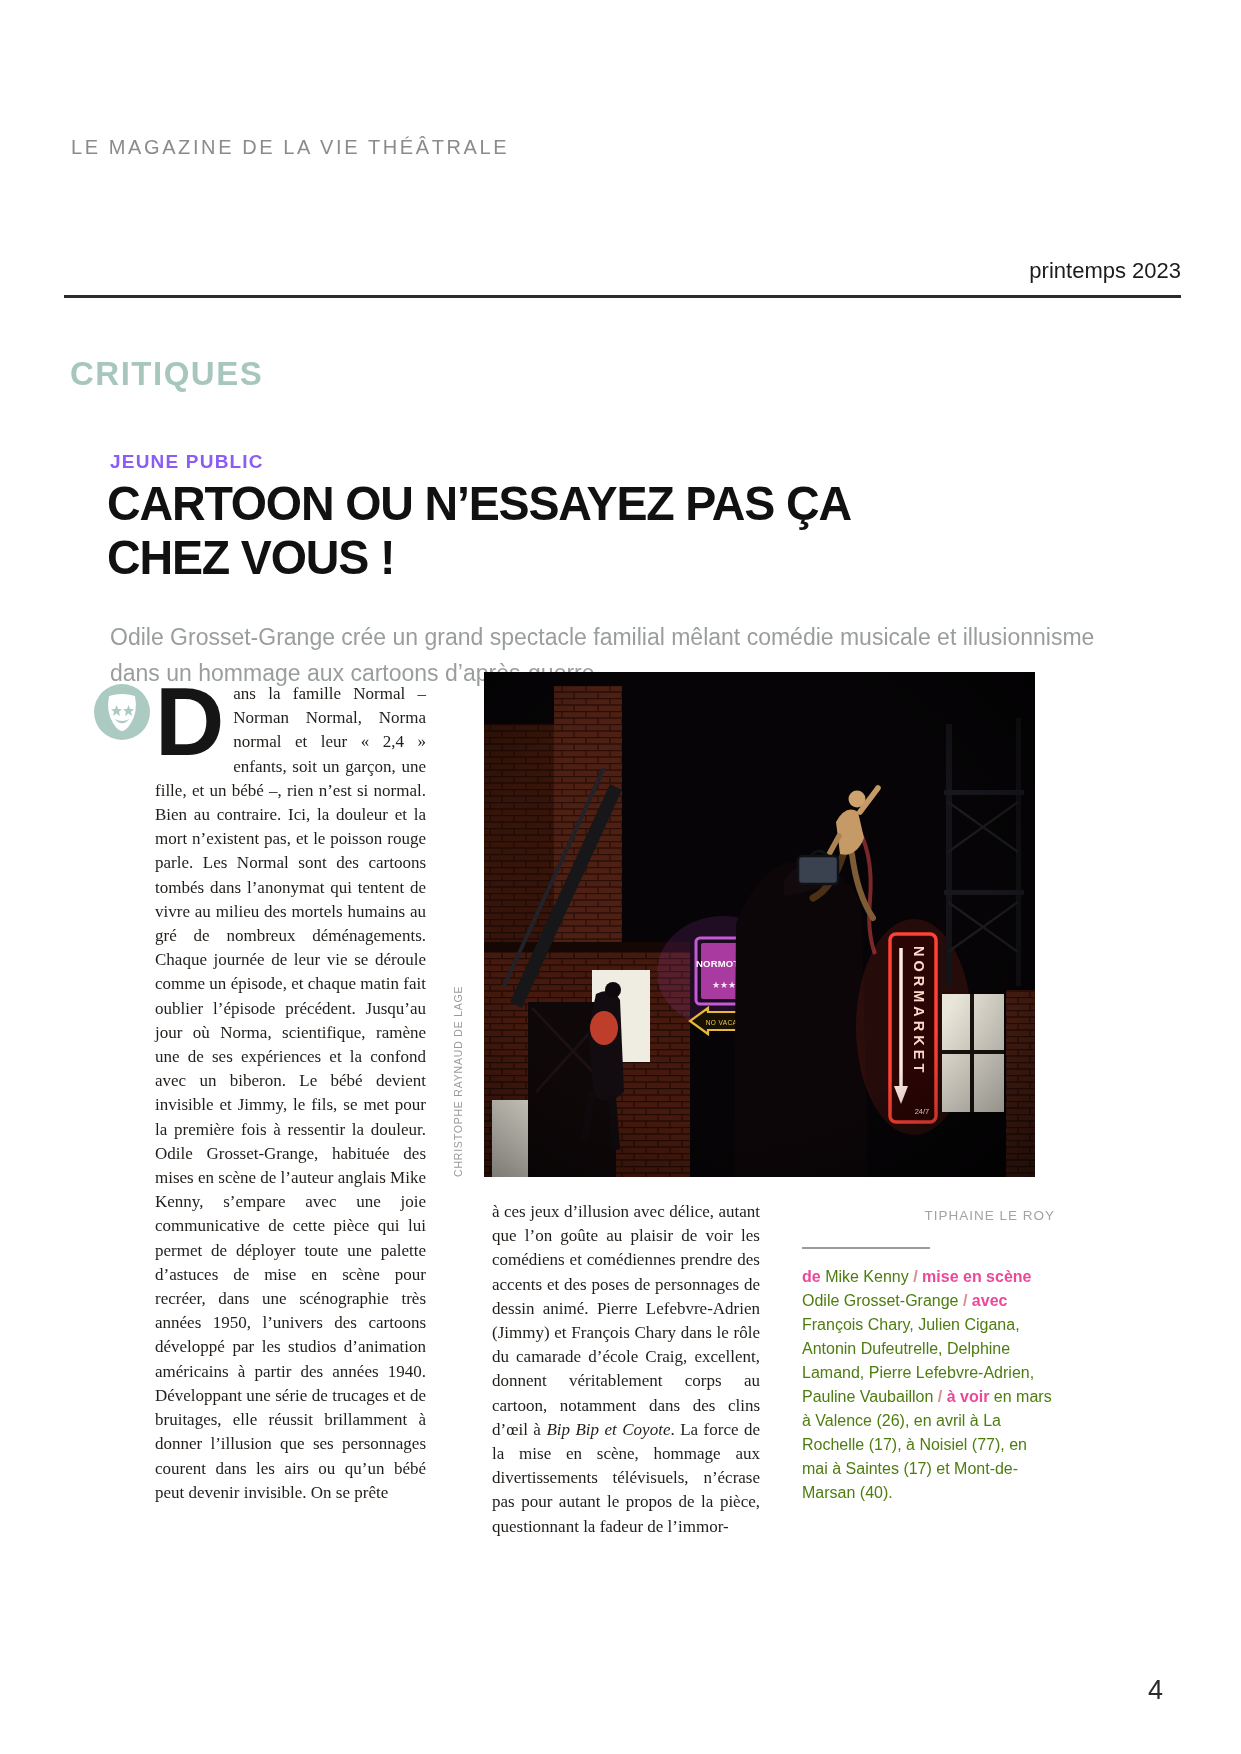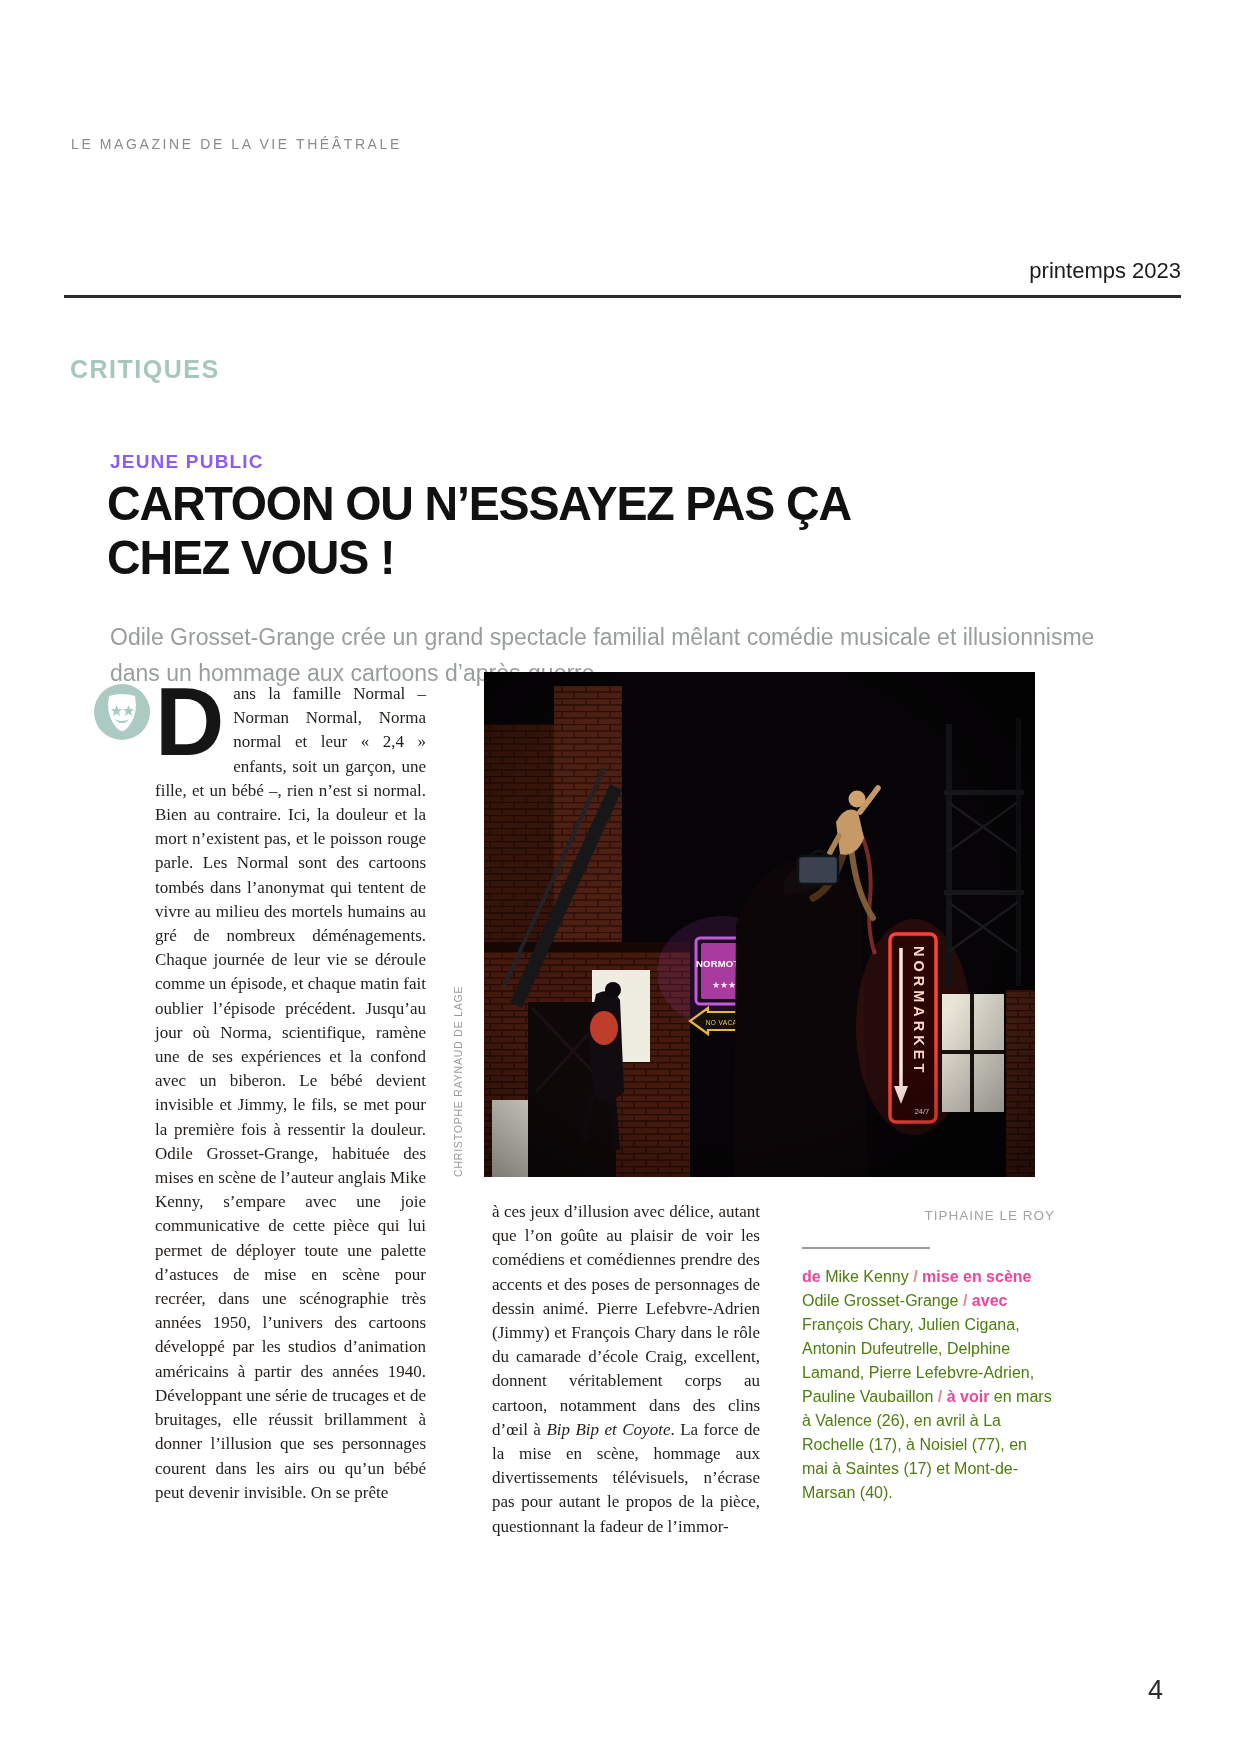--- a/index.html
+++ b/index.html
@@ -3,27 +3,27 @@
 <meta charset="utf-8">
 <style>
   html,body{margin:0;padding:0;background:#ffffff;}
   .page{position:relative;width:1241px;height:1754px;background:#ffffff;overflow:hidden;
         font-family:"Liberation Sans",sans-serif;}
 
   
   .logo{position:absolute;left:68px;top:66px;line-height:1;}
   .logo .main{font-size:57px;font-weight:700;letter-spacing:-2.5px;color:#1b1b1b;}
   .logo .suffix{font-size:57px;font-weight:700;letter-spacing:-2px;color:#e30a1c;}
-  .tagline{position:absolute;left:71px;top:136px;font-size:14px;letter-spacing:2.6px;
+  .tagline{position:absolute;left:71px;top:136px;font-size:20px;letter-spacing:2.6px;
            color:#8b8b8b;font-weight:400;}
   .issue{position:absolute;right:60px;top:258px;font-size:22px;font-weight:400;color:#1c1c1c;}
   .rule-top{position:absolute;left:64px;top:295px;width:1117px;height:3px;background:#2b2b2b;}
 
   
-  .section-label{position:absolute;left:70px;top:355px;font-size:25px;font-weight:700;
+  .section-label{position:absolute;left:70px;top:355px;font-size:33px;font-weight:700;
                  letter-spacing:1.5px;color:#a7c6bd;}
   .kicker{position:absolute;left:110px;top:451px;font-size:19px;font-weight:700;
           letter-spacing:1.2px;color:#8b5cf6;}
   .headline{position:absolute;left:107px;top:477px;width:960px;font-size:48px;font-weight:700;
             letter-spacing:-1.2px;line-height:1.13;color:#111111;transform:scaleX(.97);
             transform-origin:left top;}
   .standfirst{position:absolute;left:110px;top:620px;width:985px;font-size:23px;
               line-height:1.55;color:#999e9d;font-weight:400;}
 
   

